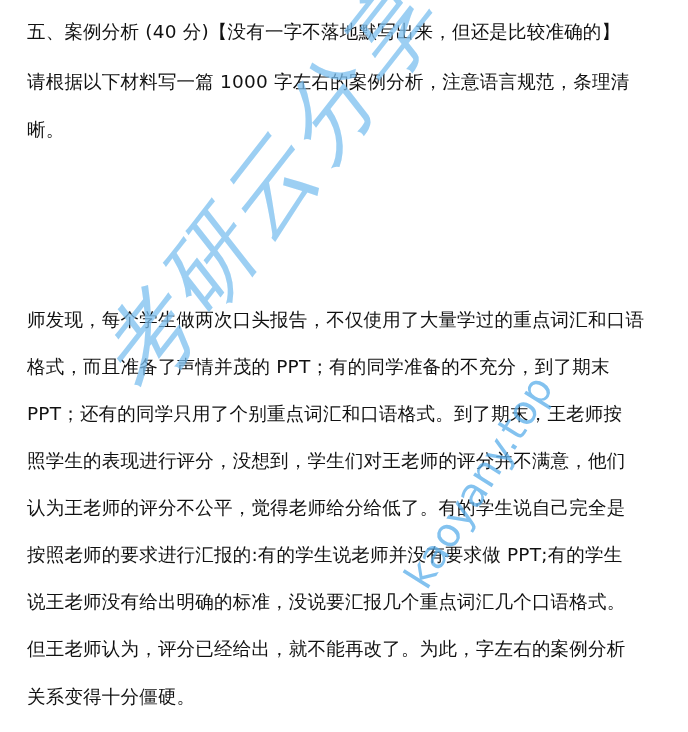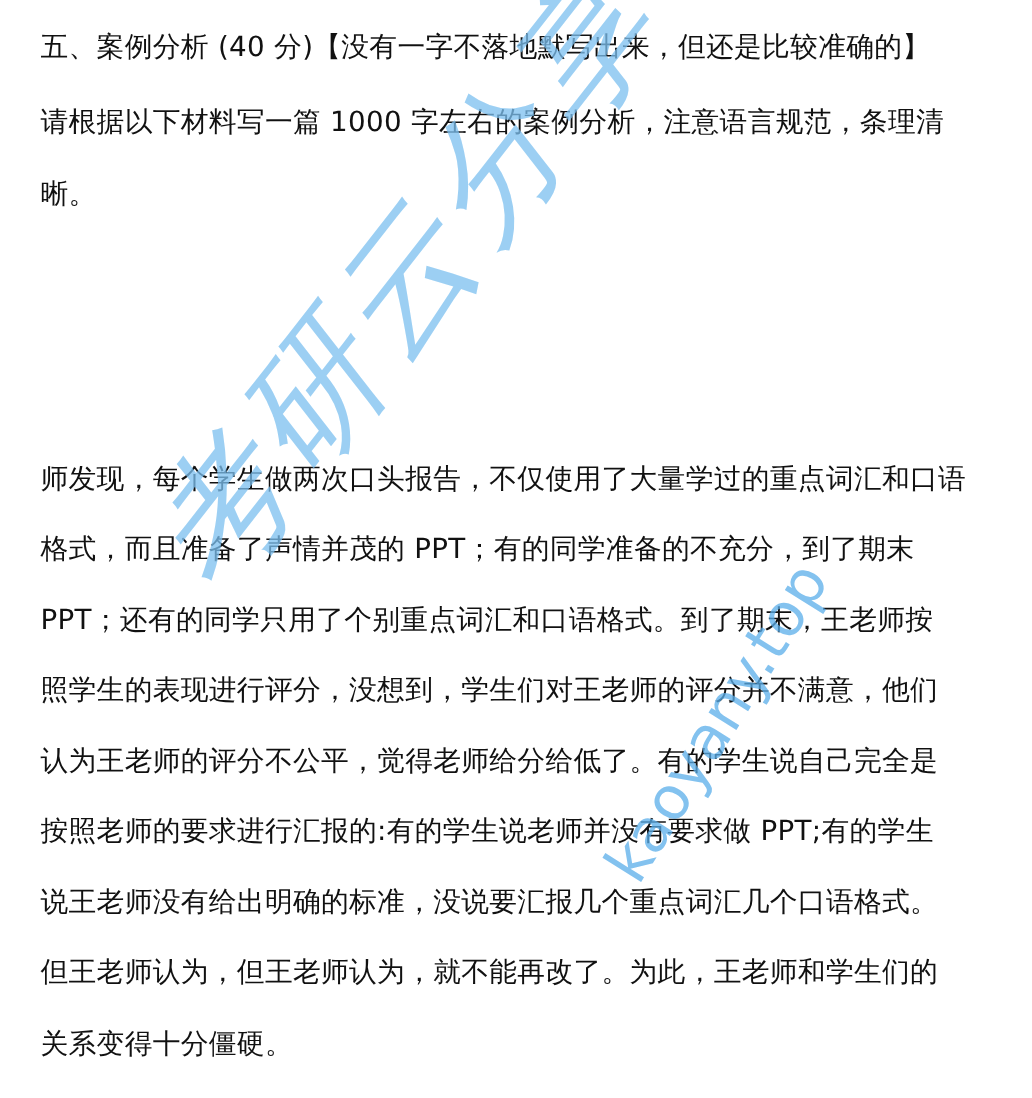--- a/index.html
+++ b/index.html
@@ -39,18 +39,18 @@
   <div class="line" style="top:58px">请根据以下材料写一篇 1000 字左右的案例分析，注意语言规范，条理清</div>
   <div class="line" style="top:106px">晰。</div>
 
   <div class="line" style="top:296px">师发现，每个学生做两次口头报告，不仅使用了大量学过的重点词汇和口语</div>
   <div class="line" style="top:343px">格式，而且准备了声情并茂的 PPT；有的同学准备的不充分，到了期末</div>
   <div class="line" style="top:390px">PPT；还有的同学只用了个别重点词汇和口语格式。到了期末，王老师按</div>
   <div class="line" style="top:484px">认为王老师的评分不公平，觉得老师给分给低了。有的学生说自己完全是</div>
   <div class="line" style="top:437px">照学生的表现进行评分，没想到，学生们对王老师的评分并不满意，他们</div>
   <div class="line" style="top:531px">按照老师的要求进行汇报的:有的学生说老师并没有要求做 PPT;有的学生</div>
   <div class="line" style="top:578px">说王老师没有给出明确的标准，没说要汇报几个重点词汇几个口语格式。</div>
-  <div class="line" style="top:625px">但王老师认为，但王老师认为，就不能再改了。为此，王老师和学生们的</div>
+  <div class="line" style="top:625px">但王老师认为，评分已经给出，就不能再改了。为此，字左右的案例分析</div>
   <div class="line" style="top:673px">关系变得十分僵硬。</div>
 
   <div class="wm wm-cn">考研云分享</div>
   <div class="wm wm-en">kaoyany.top</div>
 </div>
 
 </body></html>

